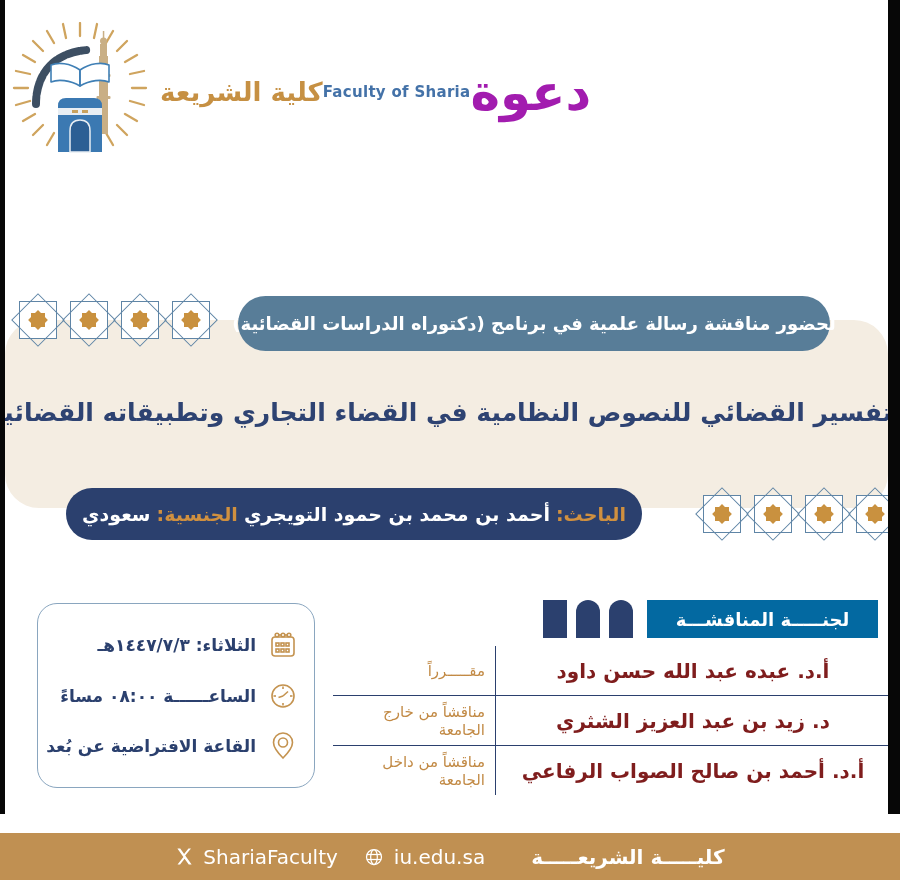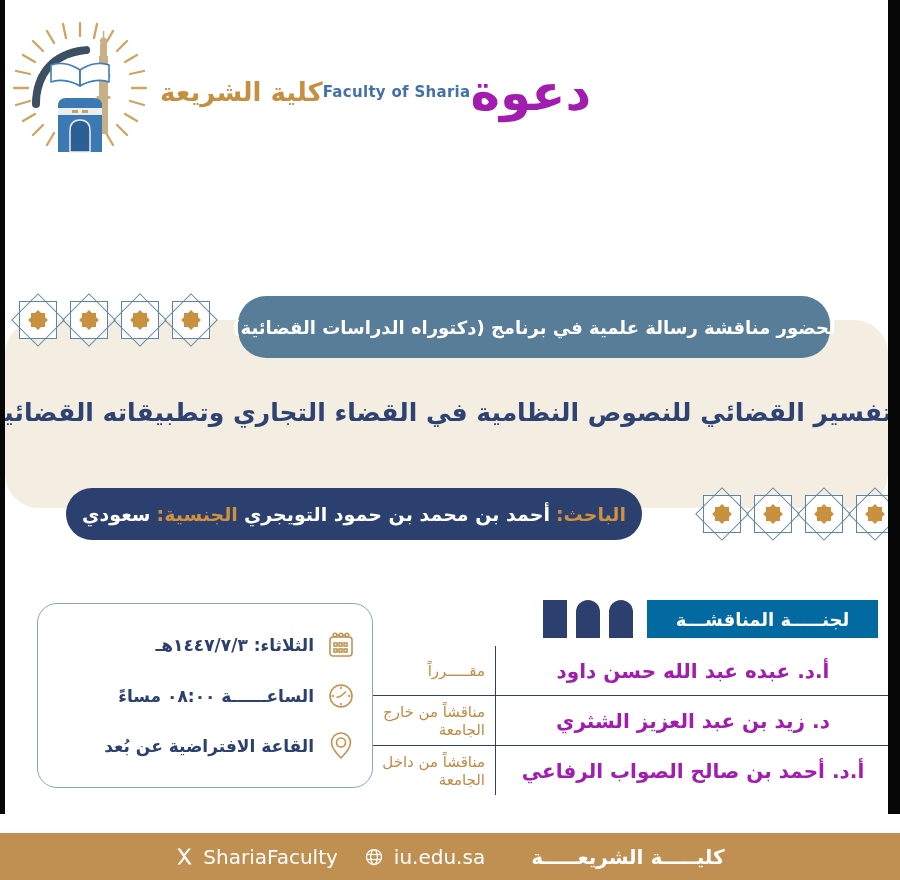--- a/index.html
+++ b/index.html
@@ -28,21 +28,21 @@
   .stars.left-row{left:10px;top:292px;}
   .stars.right-row{left:694px;top:486px;}
   .star{position:relative;width:56px;height:56px;}
   .star + .star{margin-left:-5px;}
   .star .sq{position:absolute;inset:9px;border:1.6px solid #5f85a6;background:#ffffff;}
   .star .sq.r{transform:rotate(45deg);background:transparent;}
   .star .core{position:absolute;inset:21px;background:#c9913f;}
   .star .core.r{transform:rotate(45deg);}
 
   
-  .program-pill{position:absolute;left:238px;top:296px;width:592px;height:62px;
+  .program-pill{position:absolute;left:238px;top:296px;width:592px;height:55px;
     background:#587d98;border-radius:28px;display:flex;align-items:center;justify-content:center;
     z-index:3;color:#fff;font-size:18px;font-weight:bold;white-space:nowrap;direction:rtl;}
 
   
   .thesis-wrap{position:absolute;top:398px;left:0;right:0;display:flex;justify-content:center;z-index:2;}
   .thesis-title{color:#2e4372;font-size:25px;font-weight:bold;white-space:nowrap;direction:rtl;}
 
   
   .researcher-pill{position:absolute;left:66px;top:488px;width:576px;height:52px;
     background:#2b406e;border-radius:26px;display:flex;direction:rtl;align-items:center;
@@ -56,27 +56,27 @@
   .hblock.arch{border-radius:12px 12px 0 0;}
   .header-bar{width:231px;height:38px;background:#0369a1;color:#fff;display:flex;
     align-items:center;justify-content:center;font-size:18px;font-weight:bold;
     margin-left:5px;direction:rtl;}
 
   
   .committee-table{position:absolute;left:333px;top:646px;width:557px;direction:rtl;z-index:2;}
   .crow{display:grid;grid-template-columns:1fr 163px;height:49px;}
   .crow + .crow{border-top:1.4px solid #2b406e;}
   .cname{display:flex;align-items:center;justify-content:center;
-    color:#a21caf;font-size:20px;font-weight:bold;}
+    color:#7f1d1d;font-size:20px;font-weight:bold;}
   .crole{display:flex;align-items:center;justify-content:flex-start;
     padding-inline-start:10px;border-inline-start:1.4px solid #2b406e;
     color:#c28a45;font-size:15px;font-weight:normal;}
 
   
-  .info-box{position:absolute;left:37px;top:603px;width:336px;height:185px;
+  .info-box{position:absolute;left:37px;top:603px;width:278px;height:185px;
     border:1.6px solid #8aa6bf;border-radius:20px;background:#fff;z-index:2;direction:rtl;
     display:flex;flex-direction:column;justify-content:space-evenly;
     padding:6px 16px;box-sizing:border-box;}
   .info-row{display:flex;align-items:center;gap:12px;color:#2b406e;
     font-size:17px;font-weight:bold;white-space:nowrap;}
   .info-row svg{flex:0 0 auto;color:#c49350;}
 
   
   .footer{position:absolute;left:0;top:833px;width:900px;height:47px;background:#c09052;
     display:flex;align-items:center;justify-content:center;z-index:31;color:#fff;

